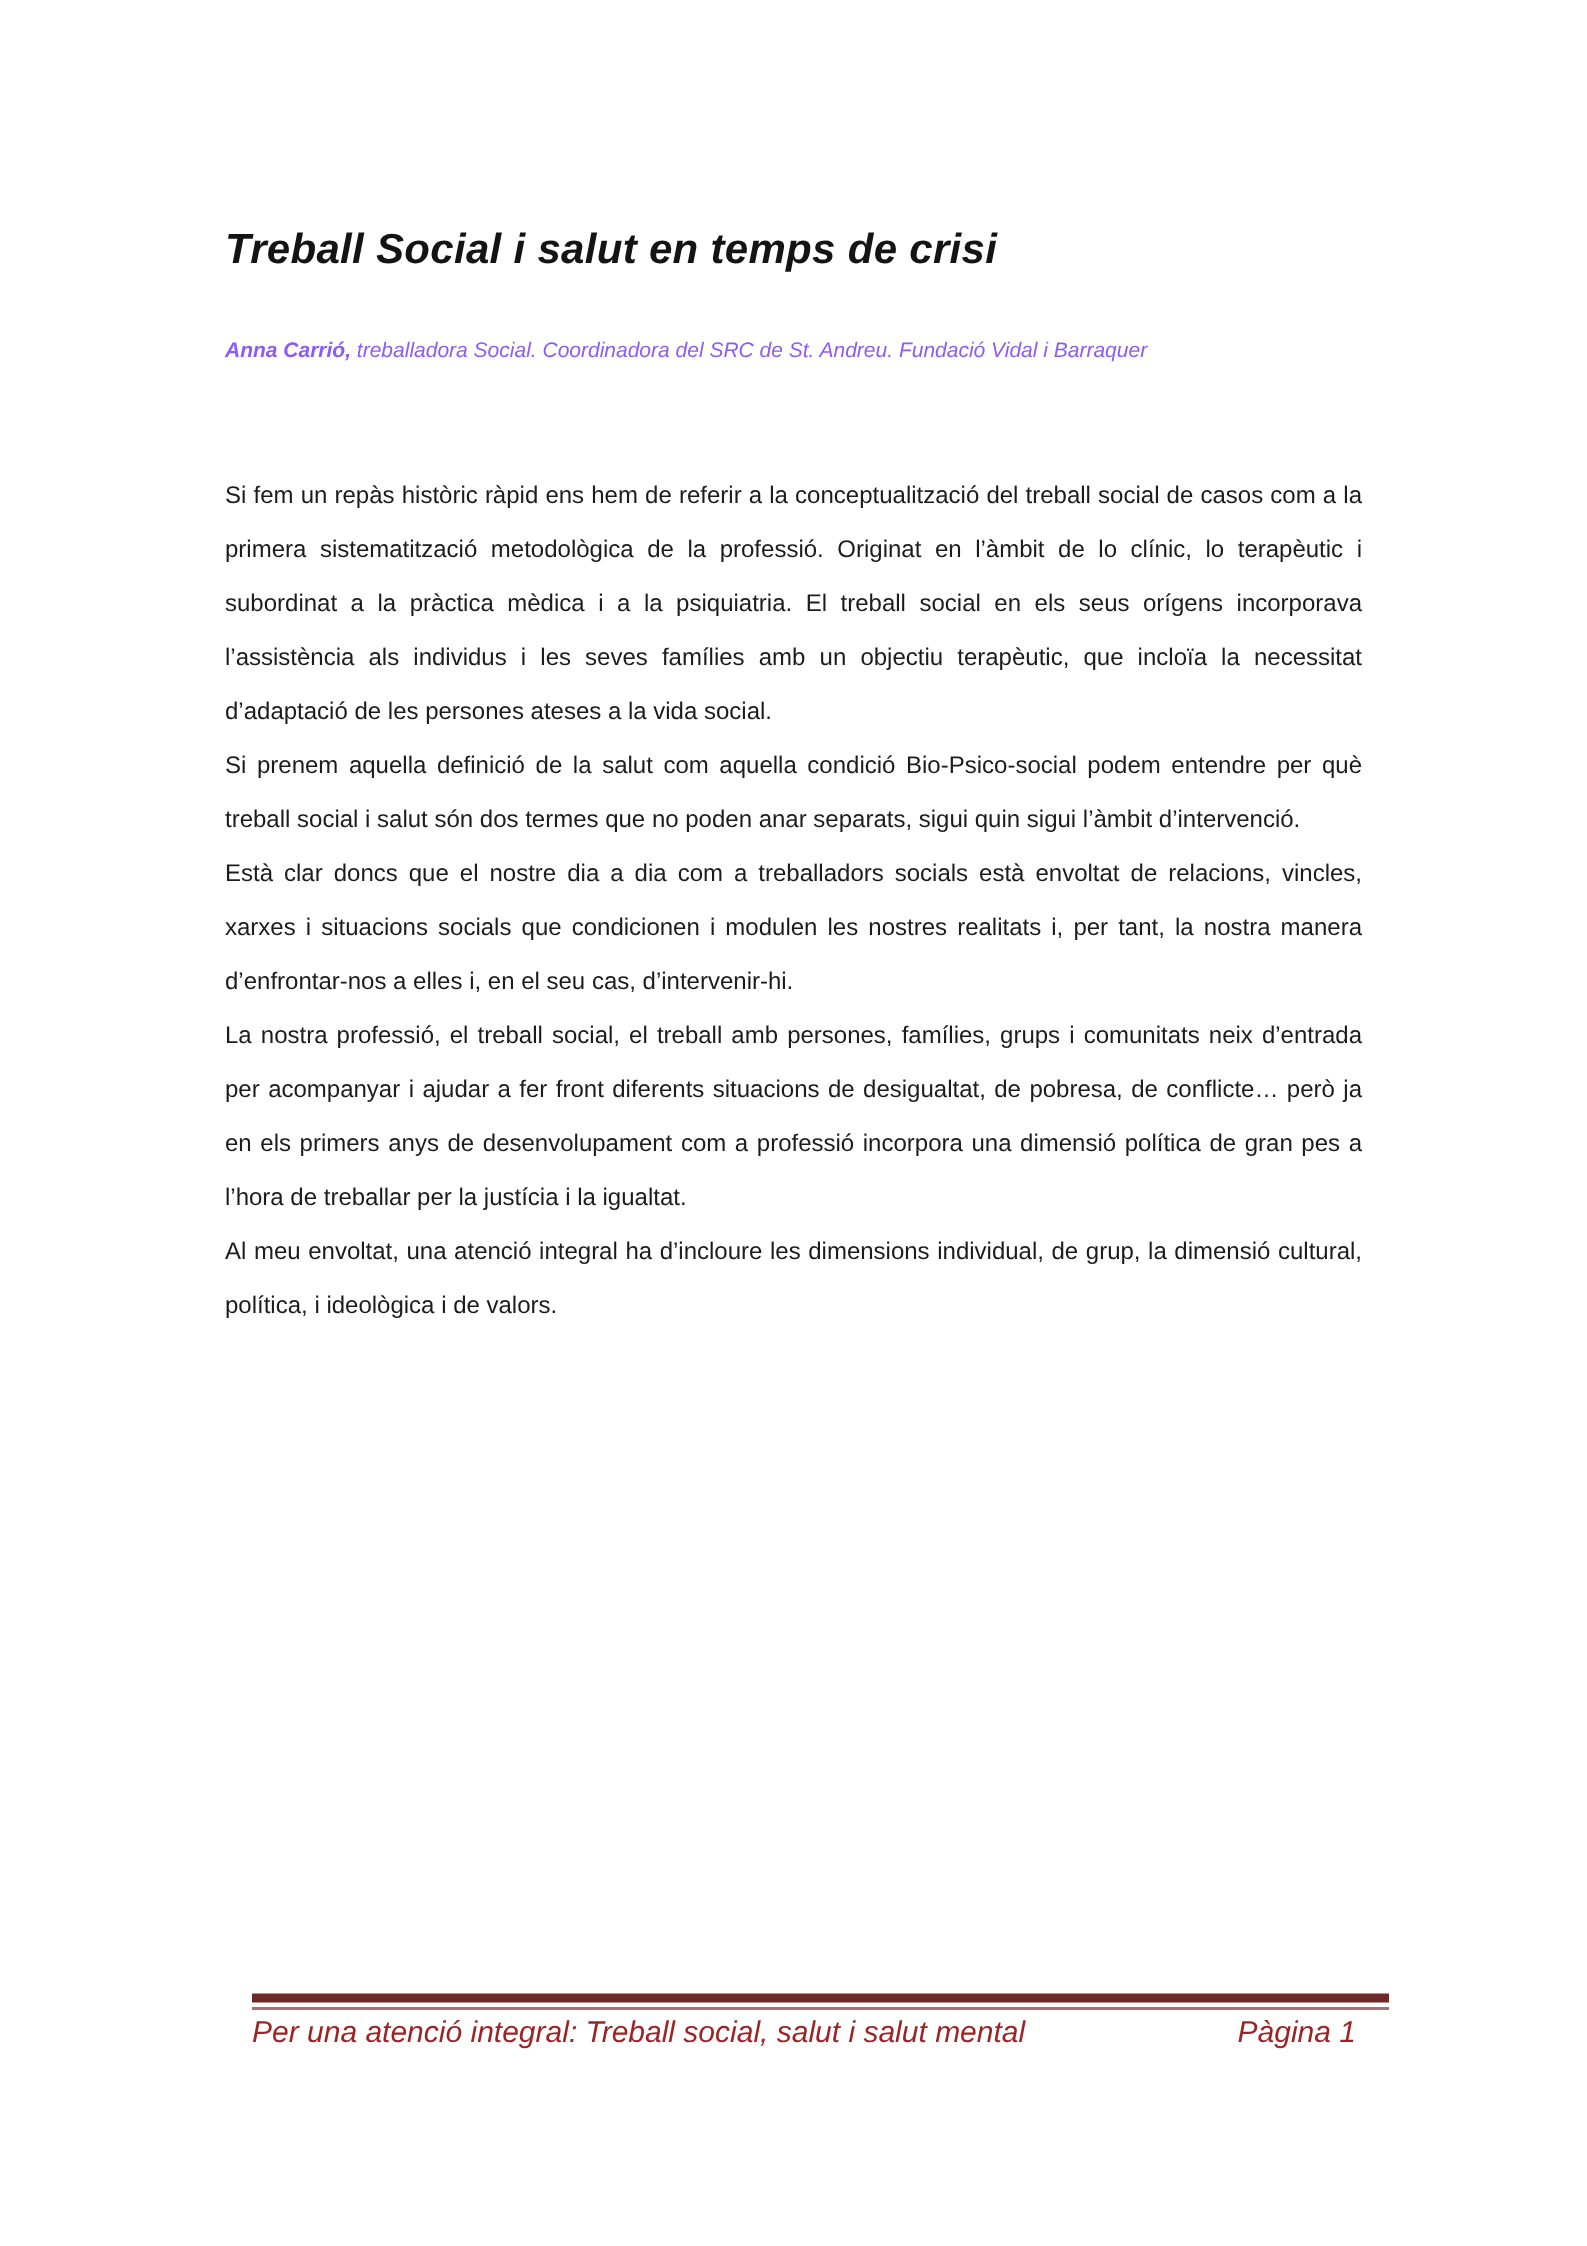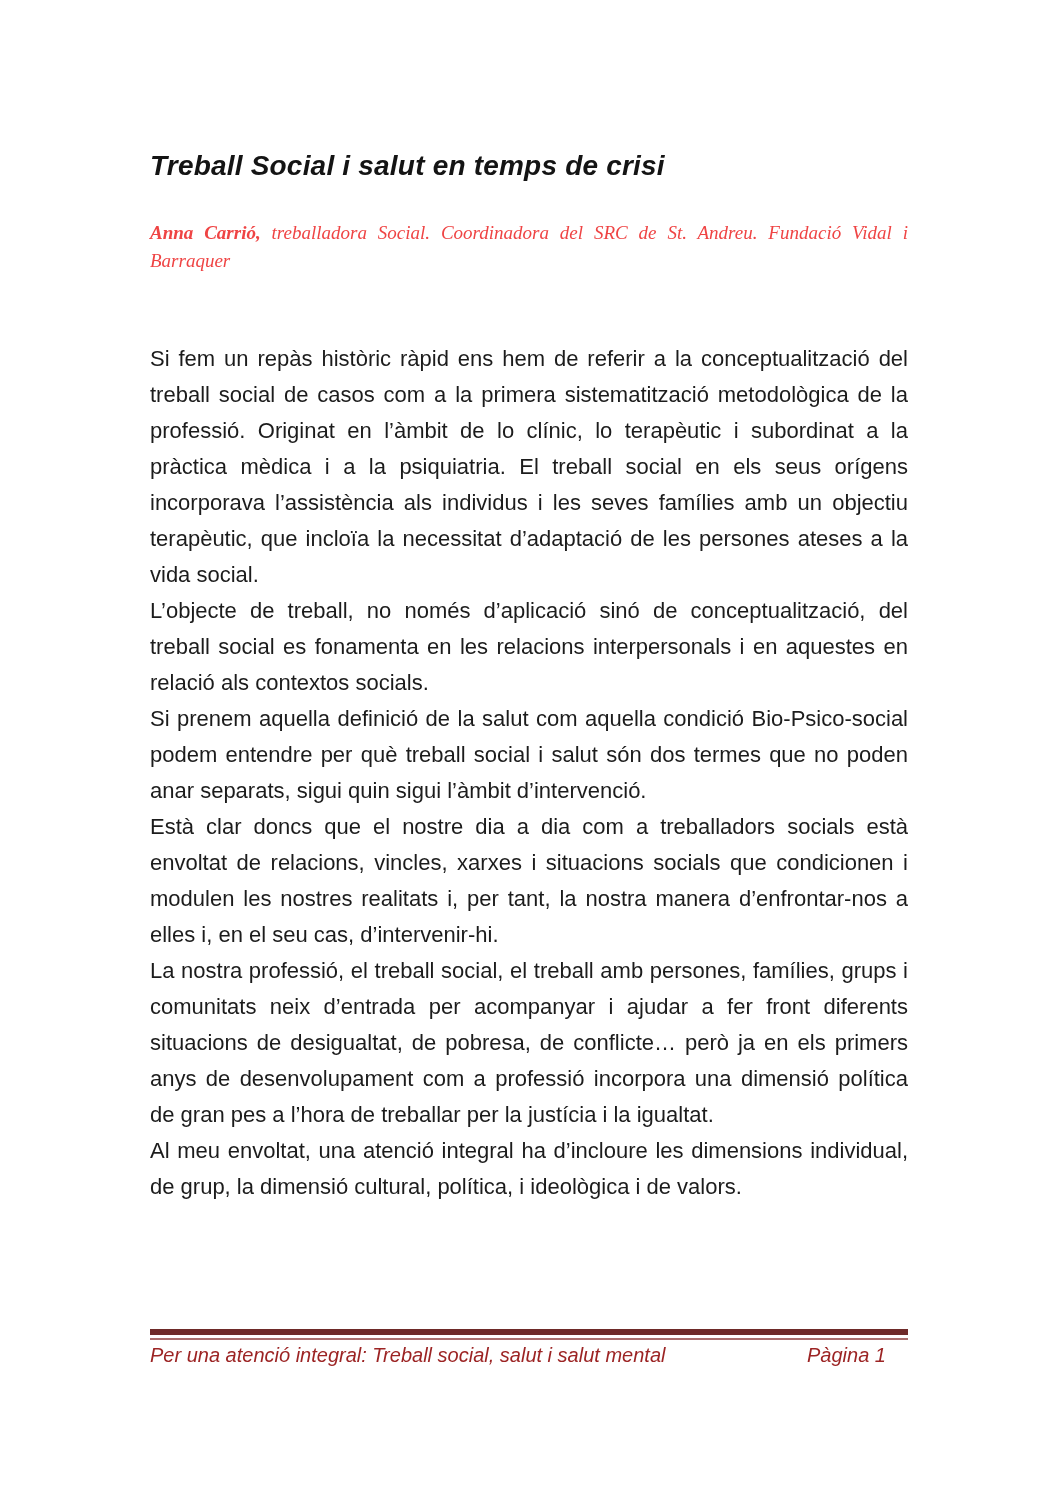--- a/index.html
+++ b/index.html
@@ -27,44 +27,43 @@
     font-family: "Liberation Sans", sans-serif;
     font-size: 28px;
     line-height: 34px;
     font-weight: bold;
     font-style: italic;
     color: #141414;
     letter-spacing: 0.2px;
   }
   .byline {
     margin: 36px 0 0 0;
-    font-size: 19px;
+    font-size: 14px;
     line-height: 28px;
     font-style: italic;
-    color: #ef4444;
+    color: #8b5cf6;
     text-align: justify;
-    font-family: Liberation Serif, serif;
   }
   .byline-author {
     font-weight: bold;
   }
   .body-text {
     margin-top: 66px;
   }
   .body-text p {
     margin: 0;
-    font-size: 22px;
+    font-size: 16px;
     line-height: 36px;
     color: #1c1c1c;
     text-align: justify;
     text-justify: inter-word;
   }
   .footer {
     position: absolute;
-    left: 150px;
+    left: 168px;
     width: 758px;
     top: 1329px;
   }
   .footer-rule {
     height: 3px;
     border-top: 6px solid #6e2a29;
     border-bottom: 2px solid #a96e6d;
   }
   .footer-row {
     margin-top: 4px;
@@ -85,21 +84,20 @@
 
 <div class="page">
   <div class="content">
 
     <h1 class="doc-title">Treball Social i salut en temps de crisi</h1>
 
     <p class="byline"><span class="byline-author">Anna Carrió,</span><span> treballadora Social. Coordinadora del SRC de St. Andreu. Fundació Vidal i Barraquer</span></p>
 
     <div class="body-text">
       <p>Si fem un repàs històric ràpid ens hem de referir a la conceptualització del treball social de casos com a la primera sistematització metodològica de la professió. Originat en l’àmbit de lo clínic, lo terapèutic i subordinat a la pràctica mèdica i a la psiquiatria. El treball social en els seus orígens incorporava l’assistència als individus i les seves famílies amb un objectiu terapèutic, que incloïa la necessitat d’adaptació de les persones ateses a la vida social.</p>
-      <p>L’objecte de treball, no només d’aplicació sinó de conceptualització, del treball social es fonamenta en les relacions interpersonals i en aquestes en relació als contextos socials.</p>
       <p>Si prenem aquella definició de la salut com aquella condició Bio-Psico-social podem entendre per què treball social i salut són dos termes que no poden anar separats, sigui quin sigui l’àmbit d’intervenció.</p>
       <p>Està clar doncs que el nostre dia a dia com a treballadors socials està envoltat de relacions, vincles, xarxes i situacions socials que condicionen i modulen les nostres realitats i, per tant, la nostra manera d’enfrontar-nos a elles i, en el seu cas, d’intervenir-hi.</p>
       <p>La nostra professió, el treball social, el treball amb persones, famílies, grups i comunitats neix d’entrada per acompanyar i ajudar a fer front  diferents situacions de desigualtat, de pobresa, de conflicte… però ja en els primers anys de desenvolupament com a professió incorpora una dimensió política de gran pes a l’hora de treballar per la justícia i la igualtat.</p>
       <p>Al meu envoltat, una atenció integral ha d’incloure les dimensions individual, de grup, la dimensió cultural, política, i ideològica i de valors.</p>
     </div>
   </div>
 
   <div class="footer">
     <div class="footer-rule"></div>
     <div class="footer-row">

